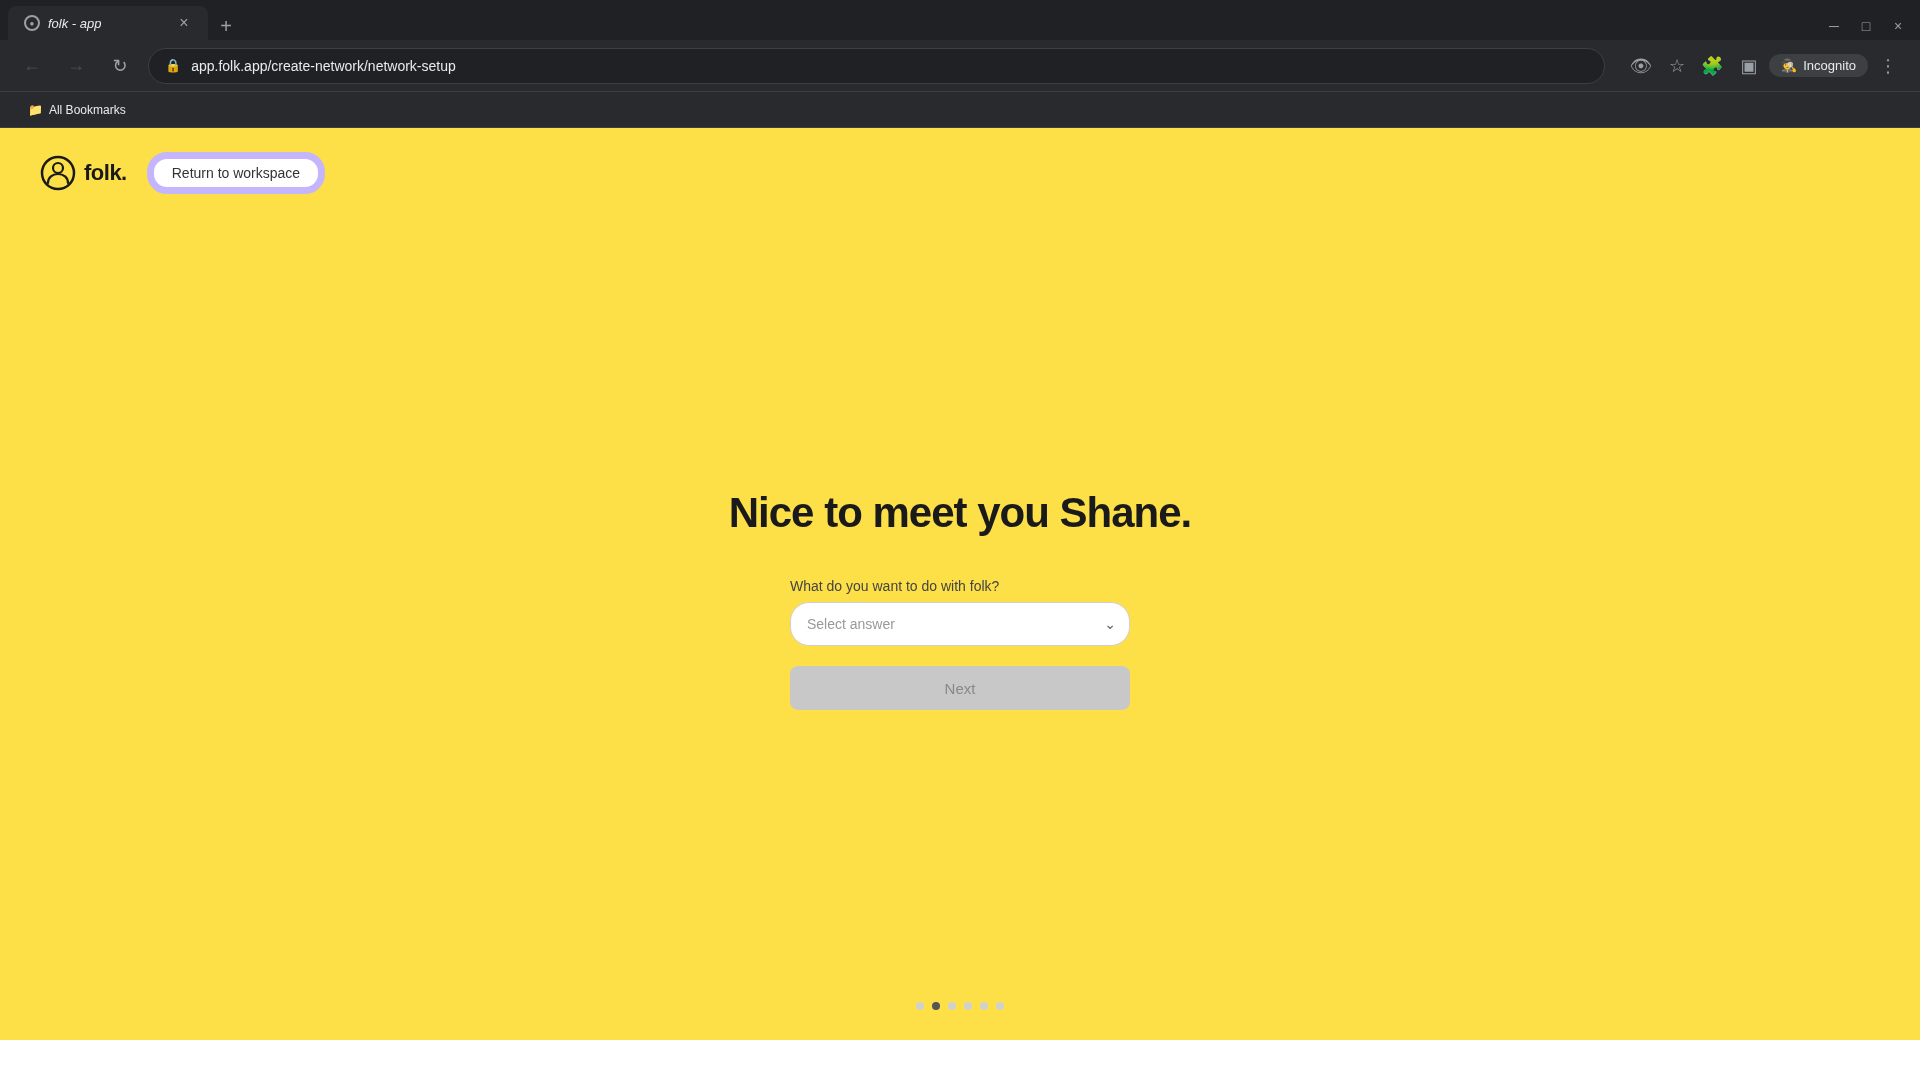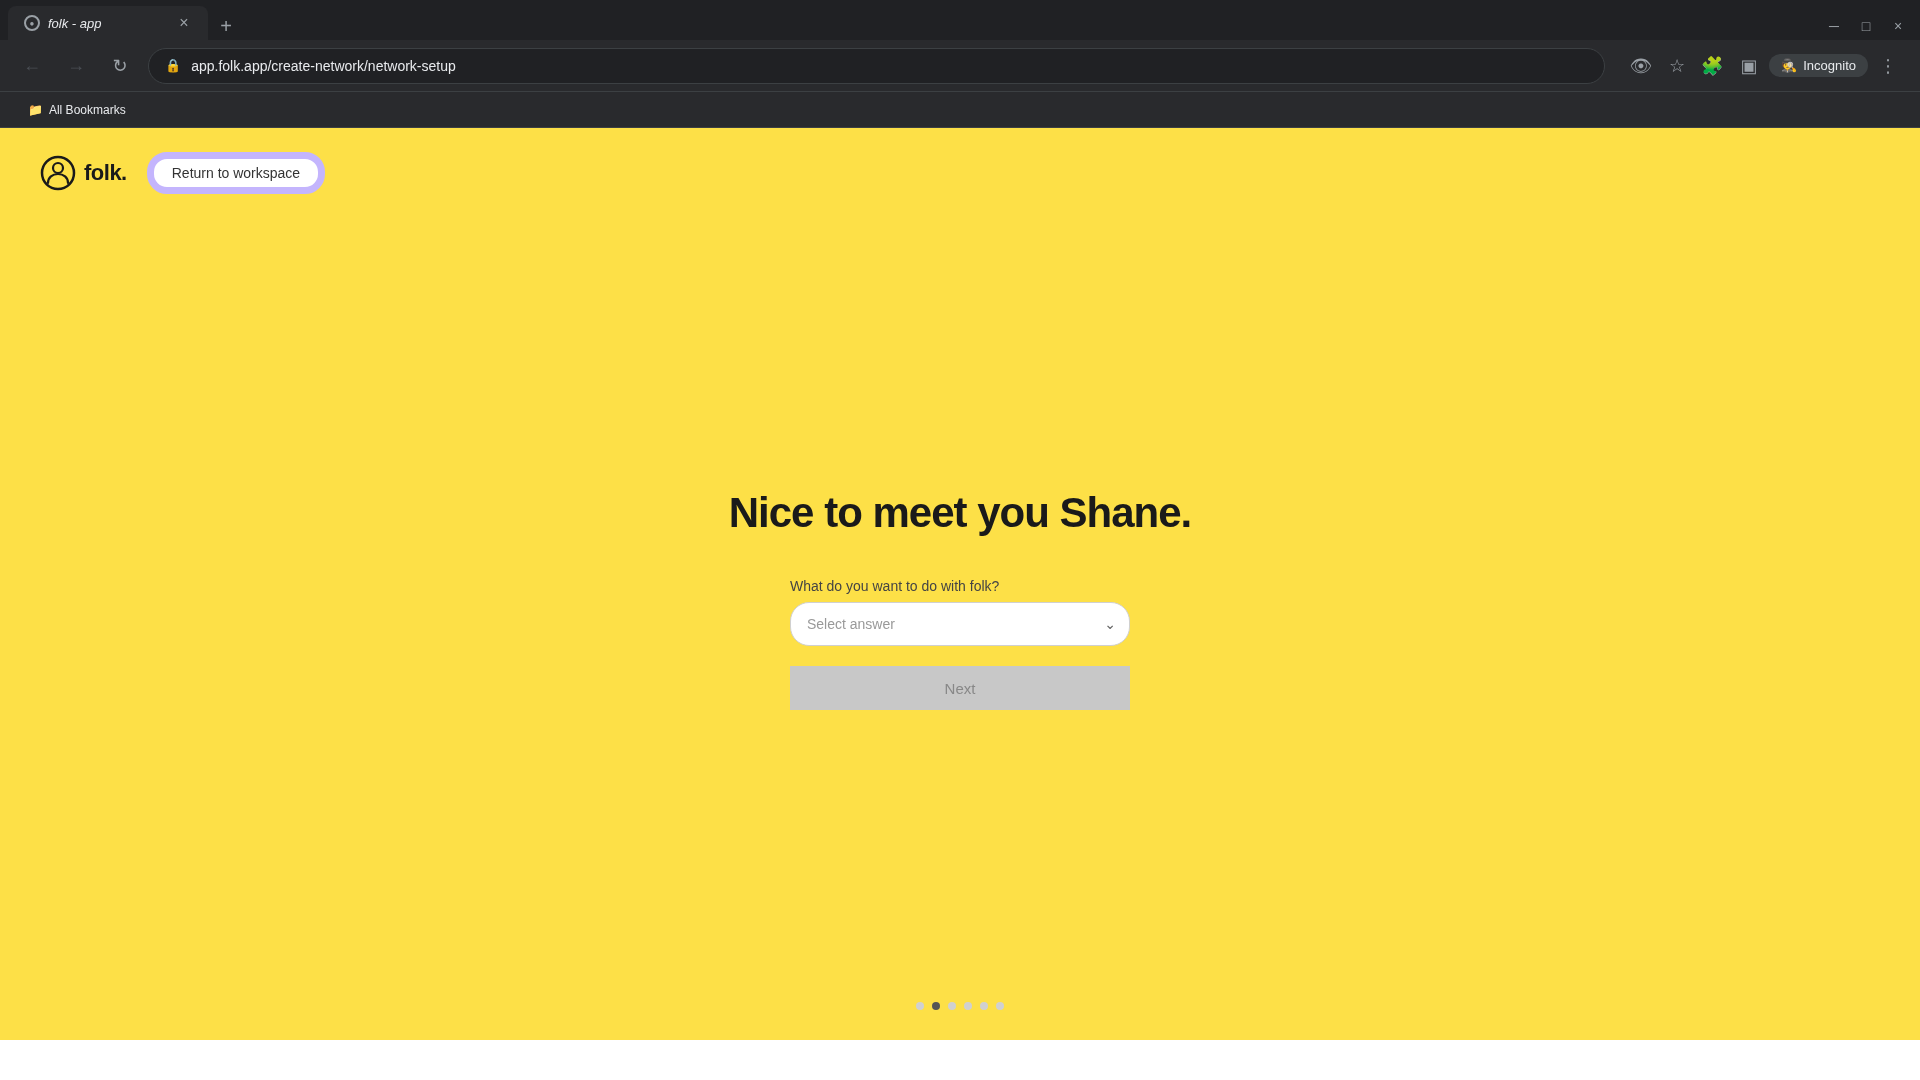--- a/index.html
+++ b/index.html
@@ -326,21 +326,21 @@
       transform: translateY(-50%);
       color: #666;
       font-size: 14px;
       pointer-events: none;
     }
 
     .next-btn {
       width: 100%;
       height: 44px;
       border: none;
-      border-radius: 0;
+      border-radius: 8px;
       background: #c8c8c8;
       color: #888;
       font-size: 15px;
       font-weight: 500;
       cursor: not-allowed;
     }
 
     
     .progress-dots {
       position: absolute;

